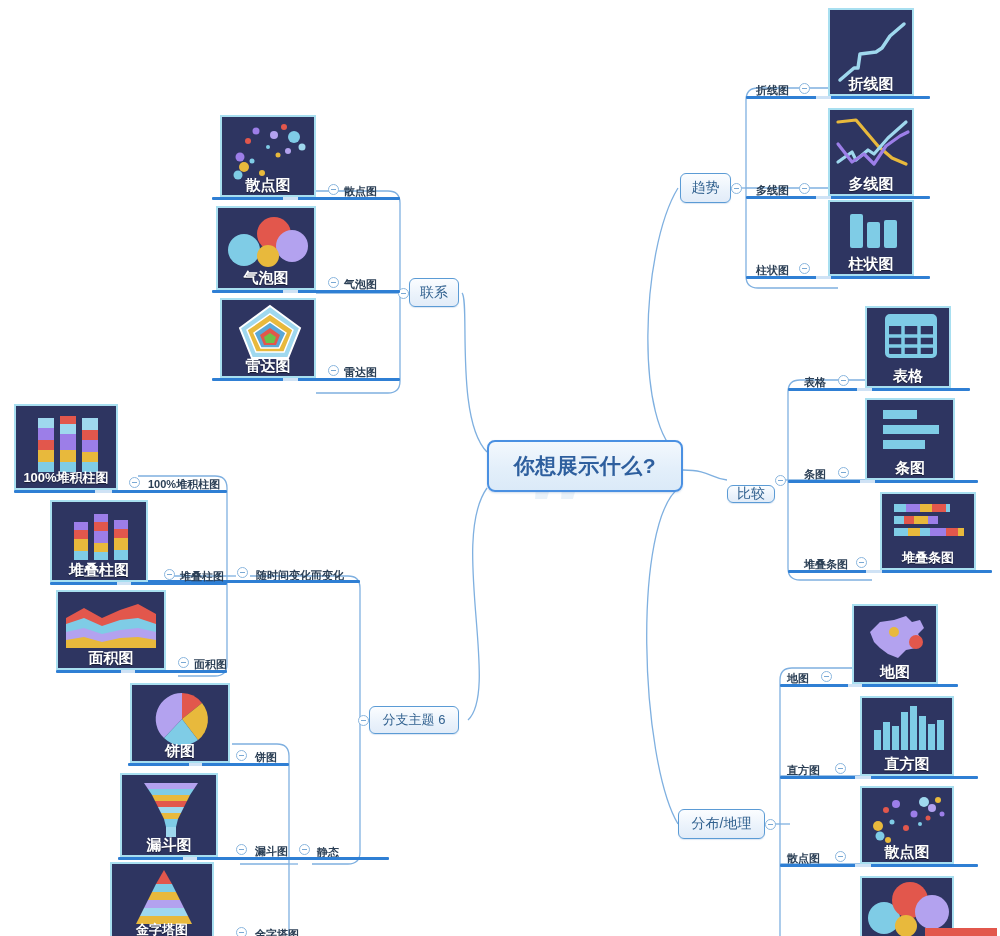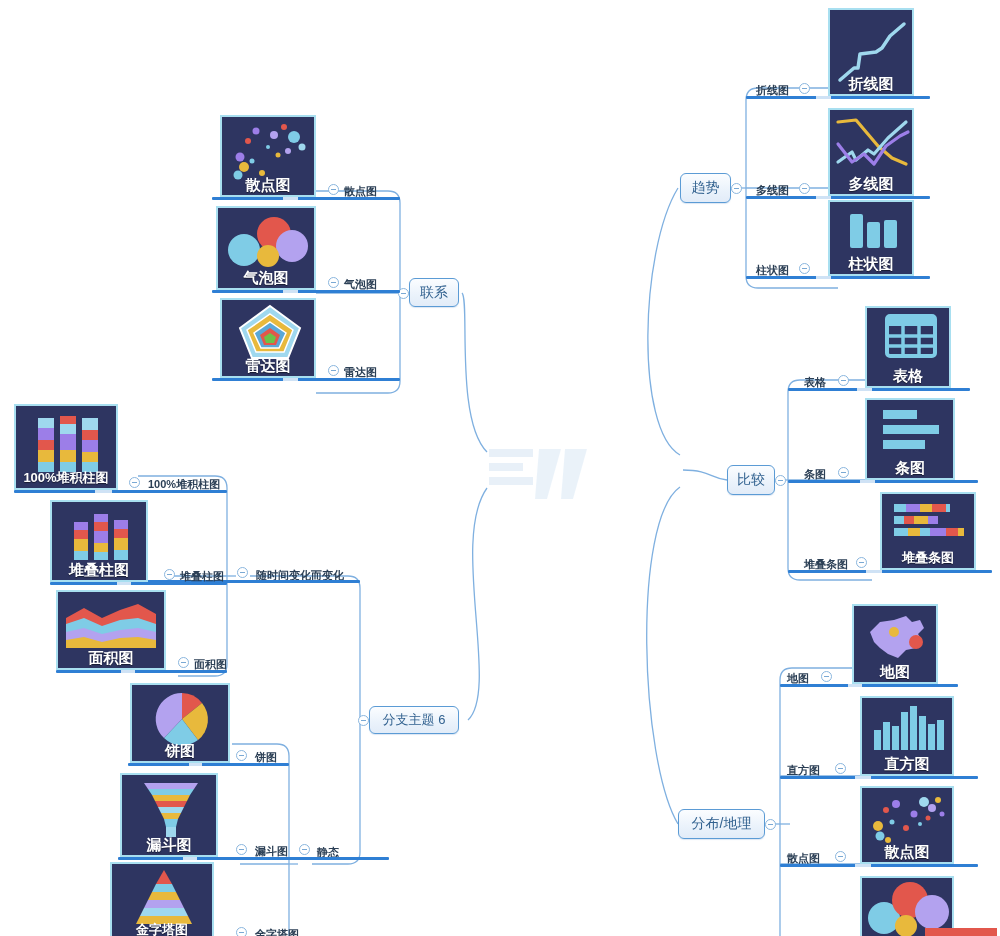--- a/index.html
+++ b/index.html
@@ -157,20 +157,23 @@
   </svg>
 
   <svg class="watermark" viewBox="0 0 120 62" xmlns="http://www.w3.org/2000/svg">
     <rect x="2" y="6" width="44" height="8" fill="#8fb9e0"></rect>
     <rect x="2" y="20" width="34" height="8" fill="#8fb9e0"></rect>
     <rect x="2" y="34" width="44" height="8" fill="#8fb9e0"></rect>
     <path d="M52,6 L74,6 L60,56 L48,56 Z" fill="#9cc2e6"></path>
     <path d="M78,6 L100,6 L86,56 L74,56 Z" fill="#9cc2e6"></path>
   </svg>
 
+  <div class="central" style="left:487px;top:440px;width:196px;height:52px;">
+    <span>你想展示什么?</span>
+  </div>
 
   <div class="branch" style="left:680px;top:173px;width:51px;height:30px;">
     <span>趋势</span>
   </div>
   <div class="handle" style="left:731px;top:183px;"></div>
 
   <div class="leaf">
     <span class="lbl" style="left:756px;top:84px;">折线图</span>
     <div class="handle" style="left:799px;top:83px;"></div>
     <div class="rule split" style="left:746px;top:96px;width:184px;"></div>
@@ -203,21 +206,21 @@
     <div class="thumb" style="left:828px;top:200px;width:86px;height:76px;">
       <svg width="86" height="76" viewBox="0 0 86 76">
         <rect x="20" y="12" width="13" height="34" rx="2" fill="#7fcce6"></rect>
         <rect x="37" y="20" width="13" height="26" rx="2" fill="#7fcce6"></rect>
         <rect x="54" y="18" width="13" height="28" rx="2" fill="#7fcce6"></rect>
       </svg>
       <div class="cap">柱状图</div>
     </div>
   </div>
 
-  <div class="branch" style="left:727px;top:465px;width:48px;height:30px;">
+  <div class="branch" style="left:727px;top:485px;width:48px;height:18px;">
     <span>比较</span>
   </div>
   <div class="handle" style="left:775px;top:475px;"></div>
 
   <div class="leaf">
     <span class="lbl" style="left:804px;top:376px;">表格</span>
     <div class="handle" style="left:838px;top:375px;"></div>
     <div class="rule split" style="left:788px;top:388px;width:182px;"></div>
     <div class="thumb" style="left:865px;top:306px;width:86px;height:82px;">
       <svg width="86" height="82" viewBox="0 0 86 82">

